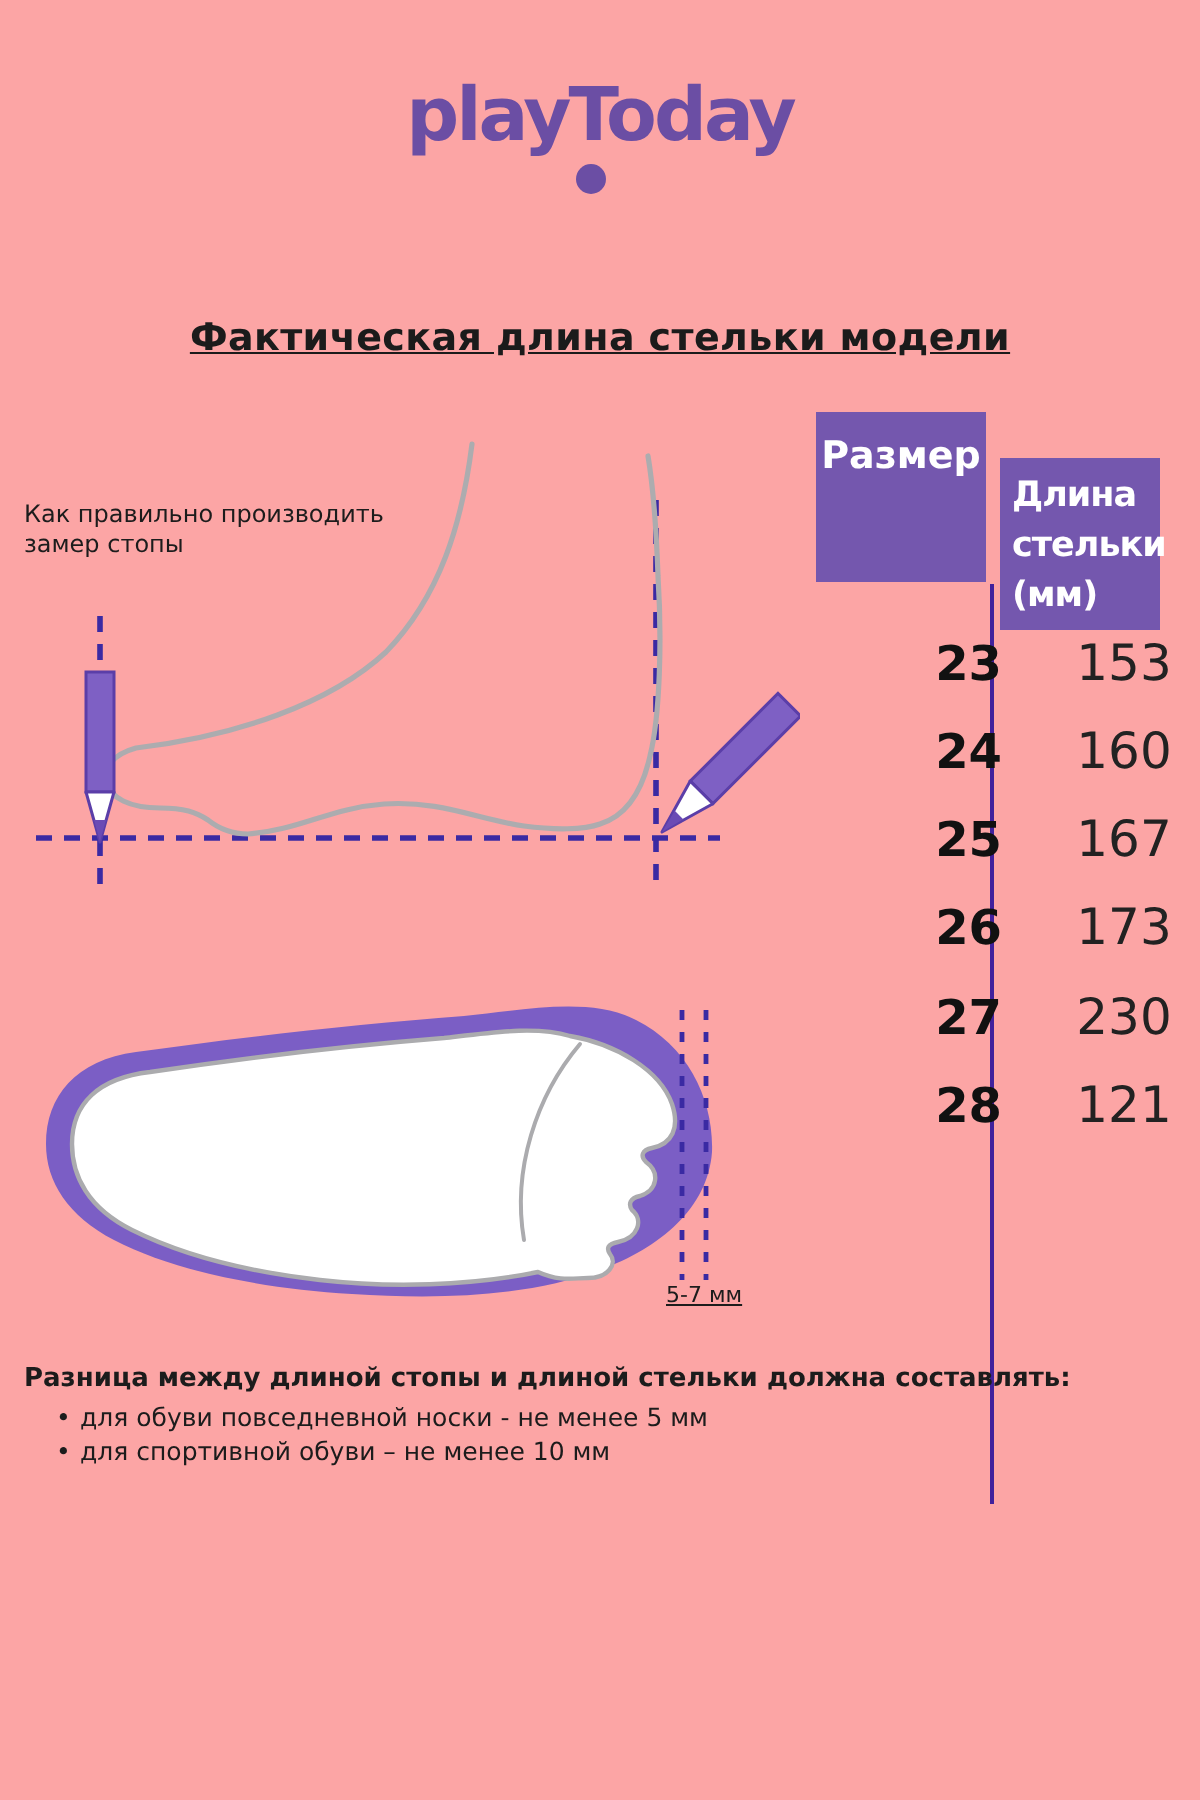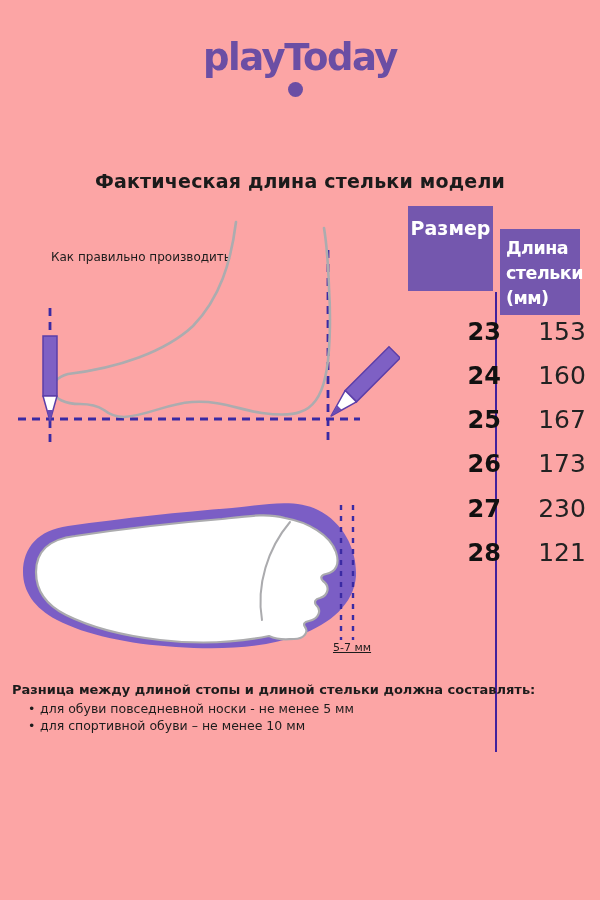--- a/index.html
+++ b/index.html
@@ -5,24 +5,24 @@
   html,body{margin:0;padding:0;background:#fff;}
   #canvas{
     position:relative;width:600px;height:900px;background:#fca5a5;overflow:hidden;
     font-family:"DejaVu Sans","Liberation Sans",sans-serif;color:#1c1c1c;padding-left:16px;
   }
   
   .logo-wrap{position:absolute;left:0;top:36px;width:600px;text-align:center;}
   .logo-text{font-size:37px;font-weight:bold;color:#6b4ea4;letter-spacing:-1.5px;}
   .logo-dot{position:absolute;left:288px;top:82px;width:15px;height:15px;border-radius:50%;background:#6b4ea4;}
   
-  .page-title{position:absolute;left:0;top:170px;width:600px;text-align:center;
-    font-size:19px;font-weight:bold;color:#1b1b1b;letter-spacing:.2px;}
+  .page-title{position:absolute;left:0;top:158px;width:600px;text-align:center;
+    font-size:19px;font-weight:bold;color:#1b1b1b;letter-spacing:.2px;text-decoration:underline;}
   
-  .measure-note{position:absolute;left:12px;top:250px;width:220px;font-size:12px;line-height:1.25;color:#1c1c1c;margin-left:39px;}
+  .measure-note{position:absolute;left:12px;top:250px;width:220px;font-size:12px;line-height:1.25;color:#1c1c1c;}
   
   .th{position:absolute;background:#7457ae;color:#fff;font-weight:bold;box-sizing:border-box;}
   .th-size{left:408px;top:206px;width:85px;height:85px;font-size:19px;text-align:center;padding-top:11px;}
   .th-length{left:500px;top:206px;width:80px;height:86px;font-size:17.5px;letter-spacing:-.5px;
     padding:7px 0 0 6px;line-height:25px;text-align:left;margin-top:23px;}
   .col-separator{position:absolute;left:494.5px;top:292px;width:2.5px;height:460px;background:#41219c;}
   .t-row{position:absolute;left:16px;width:600px;height:44px;line-height:44px;}
   .size-cell{position:absolute;left:395px;width:90px;text-align:right;font-weight:bold;font-size:24px;color:#111;}
   .len-cell{position:absolute;left:499px;width:94px;text-align:center;font-size:25px;font-weight:400;color:#222;}
   
@@ -42,20 +42,21 @@
 
   <div class="logo-wrap">
     <span class="logo-text">playToday</span>
   </div>
   <div class="logo-dot"></div>
 
   <div class="page-title">Фактическая длина стельки модели</div>
 
   <div class="measure-note">
     <div>Как правильно производить</div>
+    <div>замер стопы</div>
   </div>
 
   <svg class="foot-svg" width="400" height="250" viewBox="0 0 400 250">
 
     <line x1="50" y1="108" x2="50" y2="242" stroke="#3a2aa3" stroke-width="2.8" stroke-dasharray="8 6"></line>
     <line x1="328" y1="50" x2="328" y2="242" stroke="#3a2aa3" stroke-width="2.8" stroke-dasharray="8 6"></line>
     <line x1="18" y1="219" x2="360" y2="219" stroke="#3a2aa3" stroke-width="2.8" stroke-dasharray="8 6"></line>
 
     <path d="M 236,22
              C 231,62 220,98 193,126

